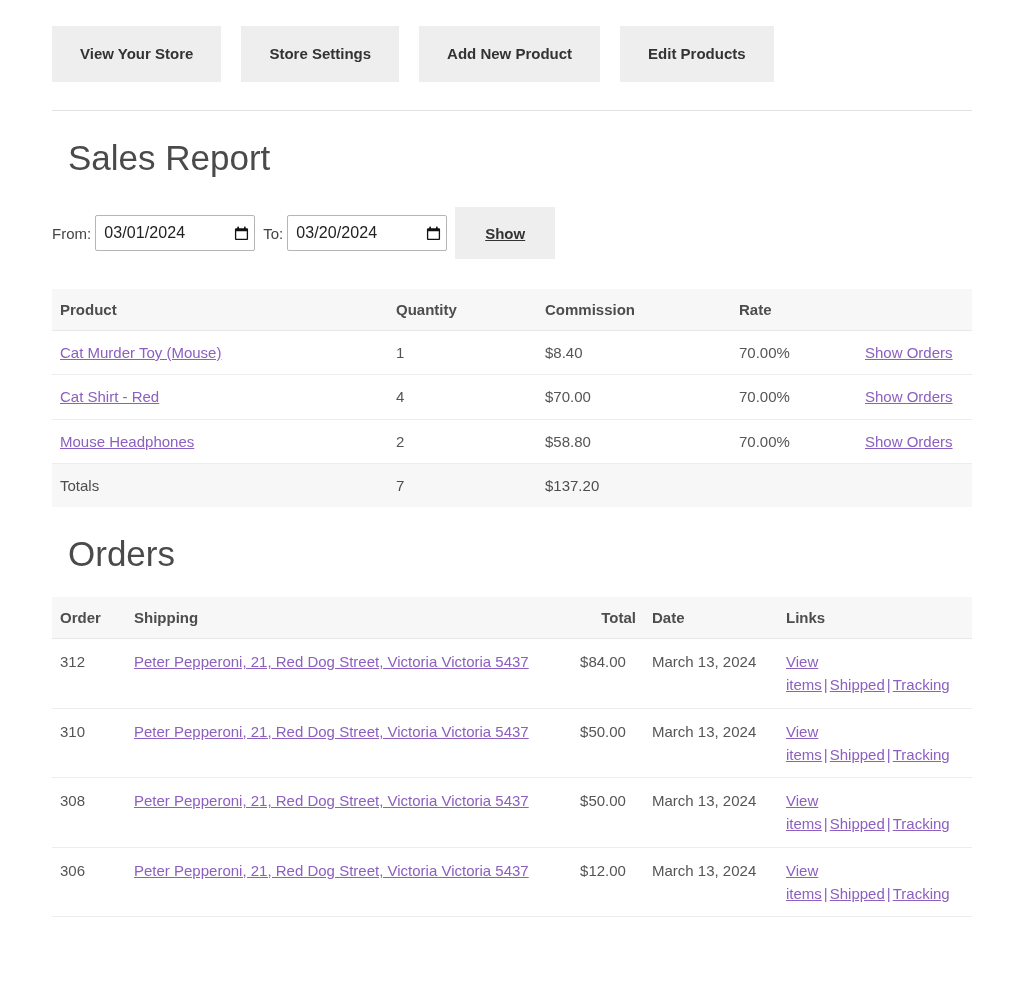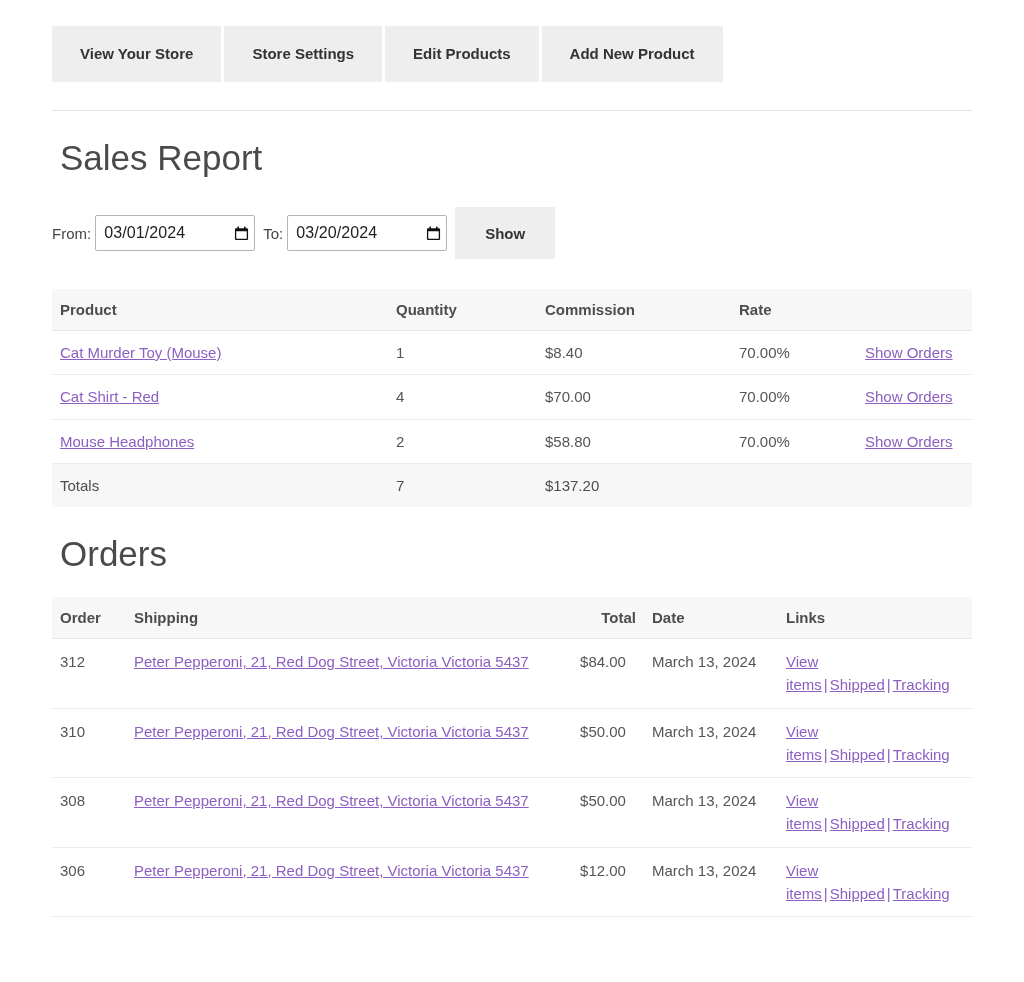--- a/index.html
+++ b/index.html
@@ -26,21 +26,21 @@
     font-weight: 300;
     color: #4a4a4a;
     letter-spacing: -0.2px;
     margin: 24px 0 0 0;
     line-height: 1.18;
   }
 
   
   .nav-row {
     display: flex;
-    gap: 3px;
+    gap: 20px;
     margin-top: 26px;
   }
   .nav-btn {
     background: #eeeeee;
     border: none;
     color: #333333;
     font-family: "Liberation Sans", sans-serif;
     font-size: 15px;
     font-weight: bold;
     padding: 0 28px;
@@ -54,21 +54,21 @@
     border: none;
     border-top: 1px solid #e2e2e2;
     margin: 28px 0 0 0;
   }
 
   
   .section-title {
     font-size: 35px;
     font-weight: 300;
     color: #4a4a4a;
-    margin: 26px 0 0 8px;
+    margin: 26px 0 0 16px;
     line-height: 1.2;
   }
 
   
   .filter-row {
     display: flex;
     align-items: flex-start;
     margin-top: 28px;
     height: 52px;
   }
@@ -110,20 +110,21 @@
     background: #eeeeee;
     border: none;
     color: #333333;
     font-size: 15px;
     font-weight: bold;
     font-family: "Liberation Sans", sans-serif;
     padding: 0 30px;
     margin-left: 8px;
     cursor: pointer;
     height: 52px;
+    text-decoration: underline;
   }
 
   
   table {
     width: 920px;
     border-collapse: collapse;
     font-size: 15px;
   }
   .sales-table { margin-top: 30px; }
   .orders-table { margin-top: 22px; }
@@ -176,22 +177,22 @@
 </style>
 </head>
 <body>
 
 <div class="page">
 
 
   <div class="nav-row" id="nav-row">
       <button class="nav-btn">View Your Store</button>
       <button class="nav-btn">Store Settings</button>
+      <button class="nav-btn">Add New Product</button>
       <button class="nav-btn">Edit Products</button>
-      <button class="nav-btn">Add New Product</button>
     </div>
 
   <hr class="divider">
 
   <h2 class="section-title">Sales Report</h2>
 
   <div class="filter-row">
     <span class="filter-label">From:</span>
     <span class="date-field">
       <span class="date-value">03/01/2024</span>

